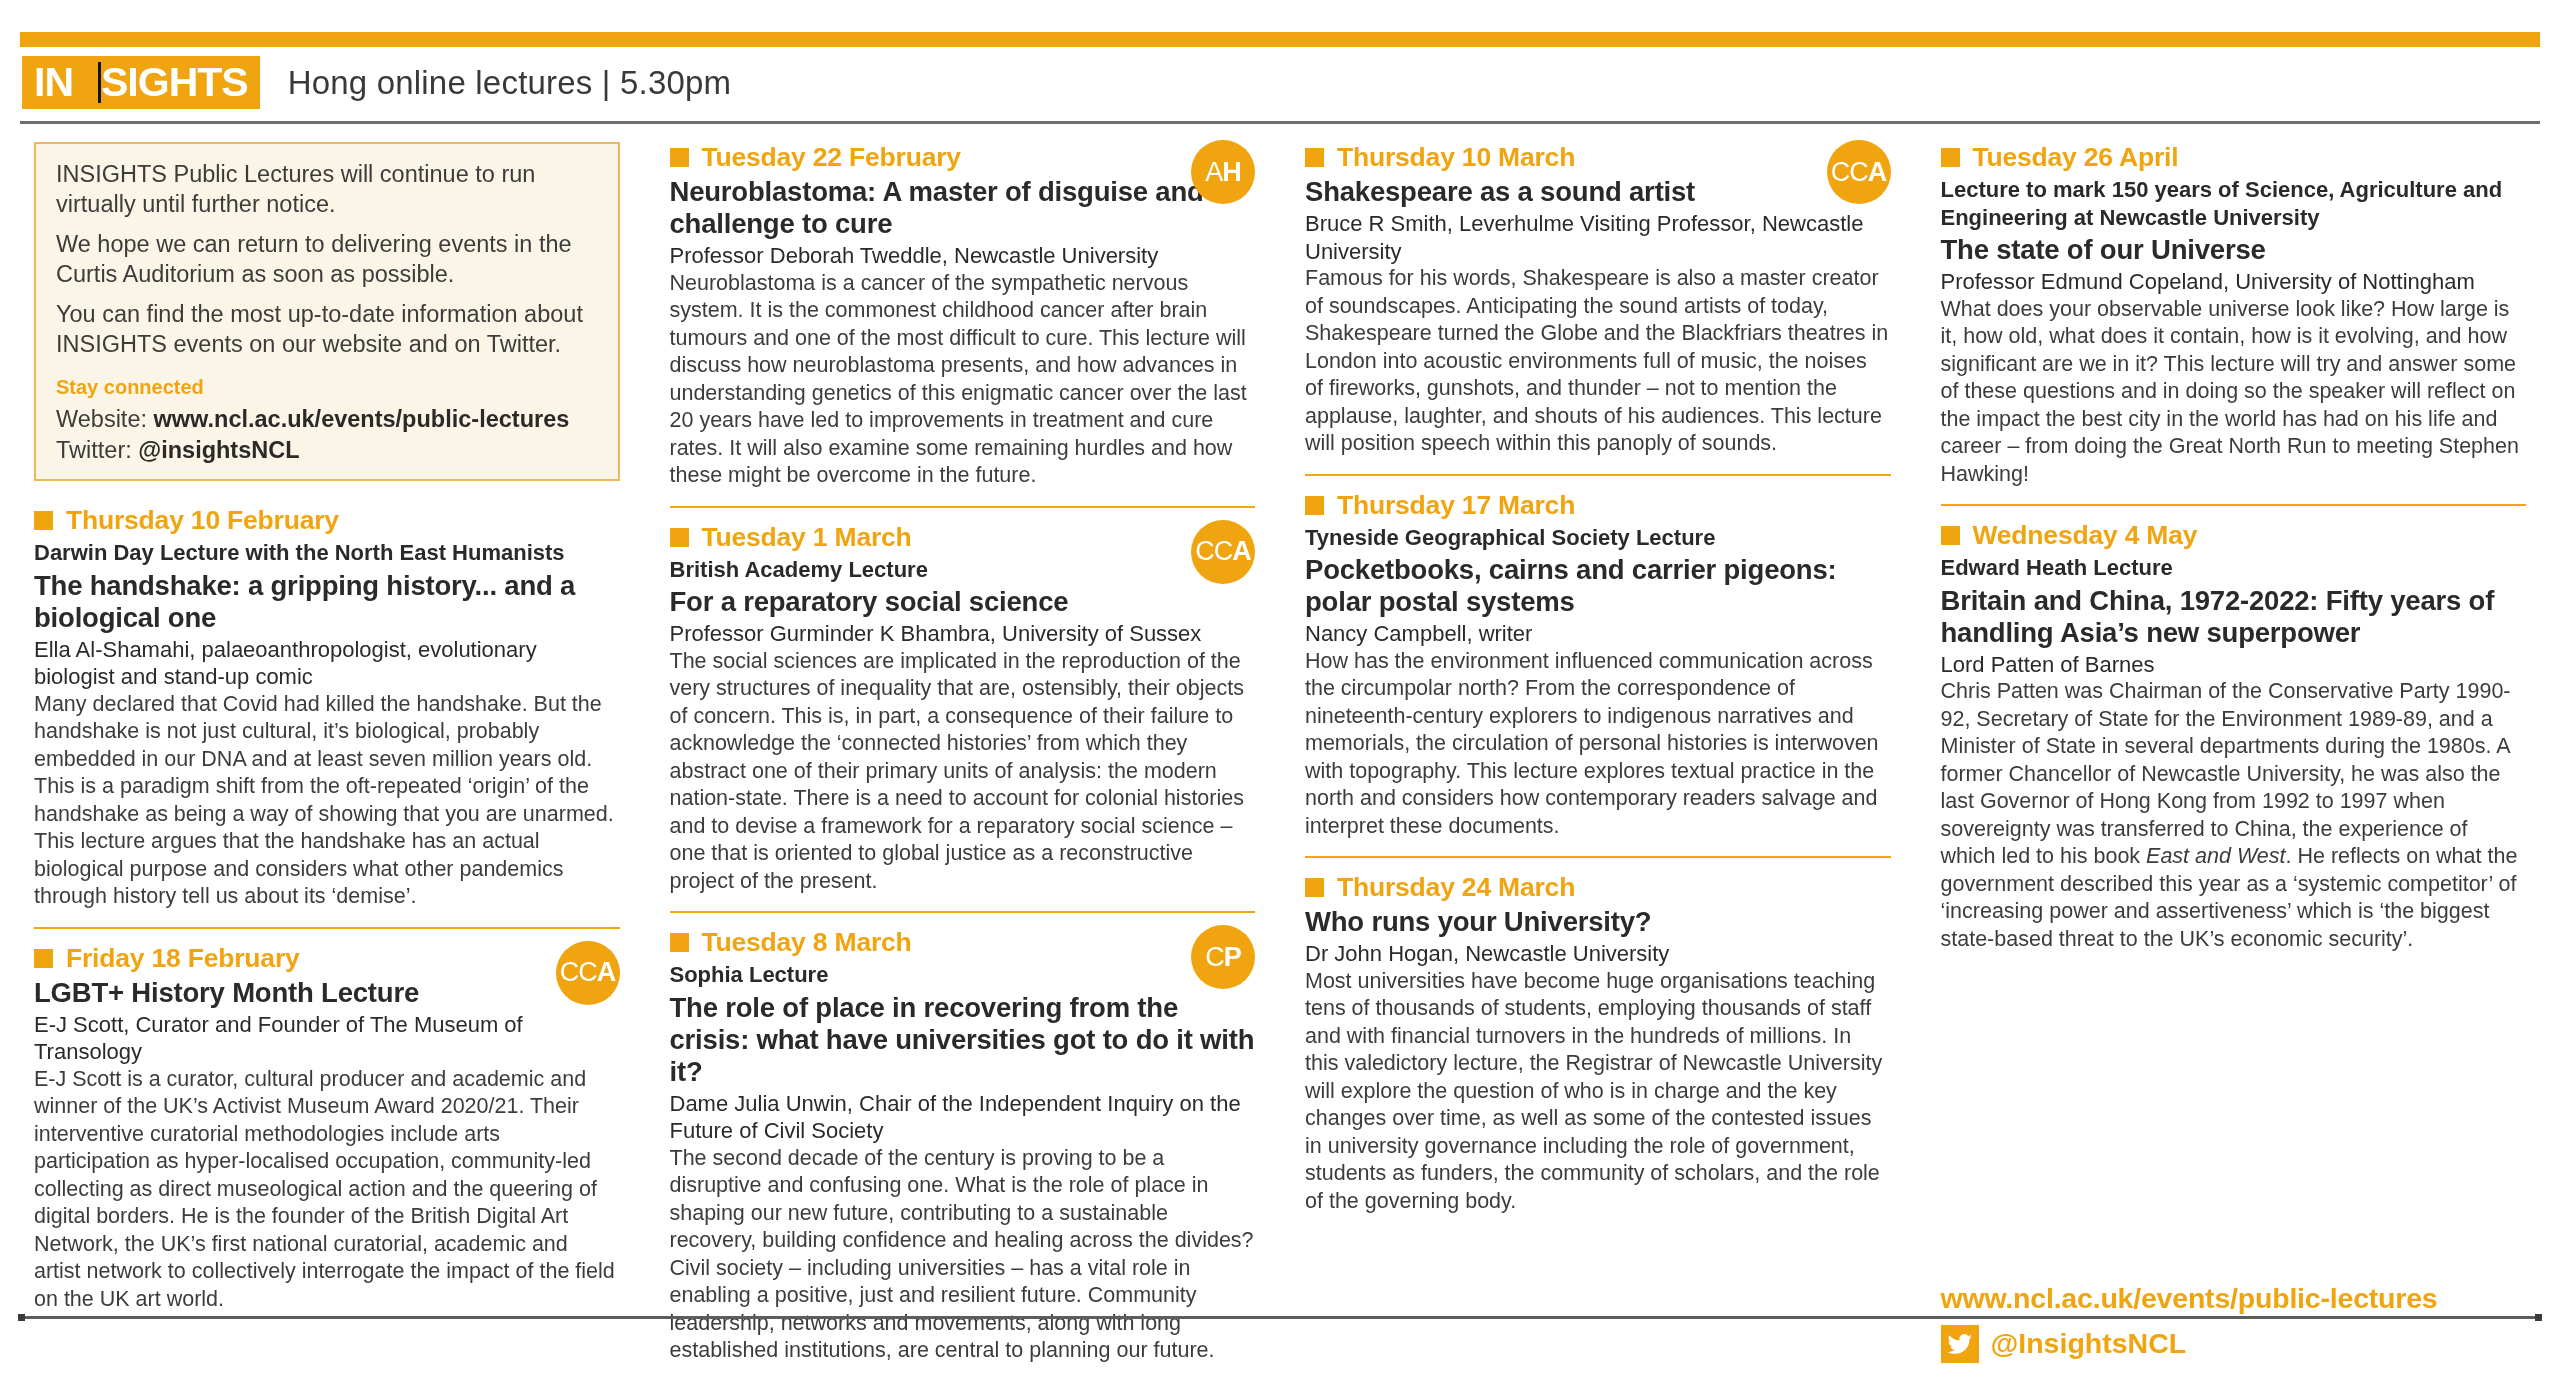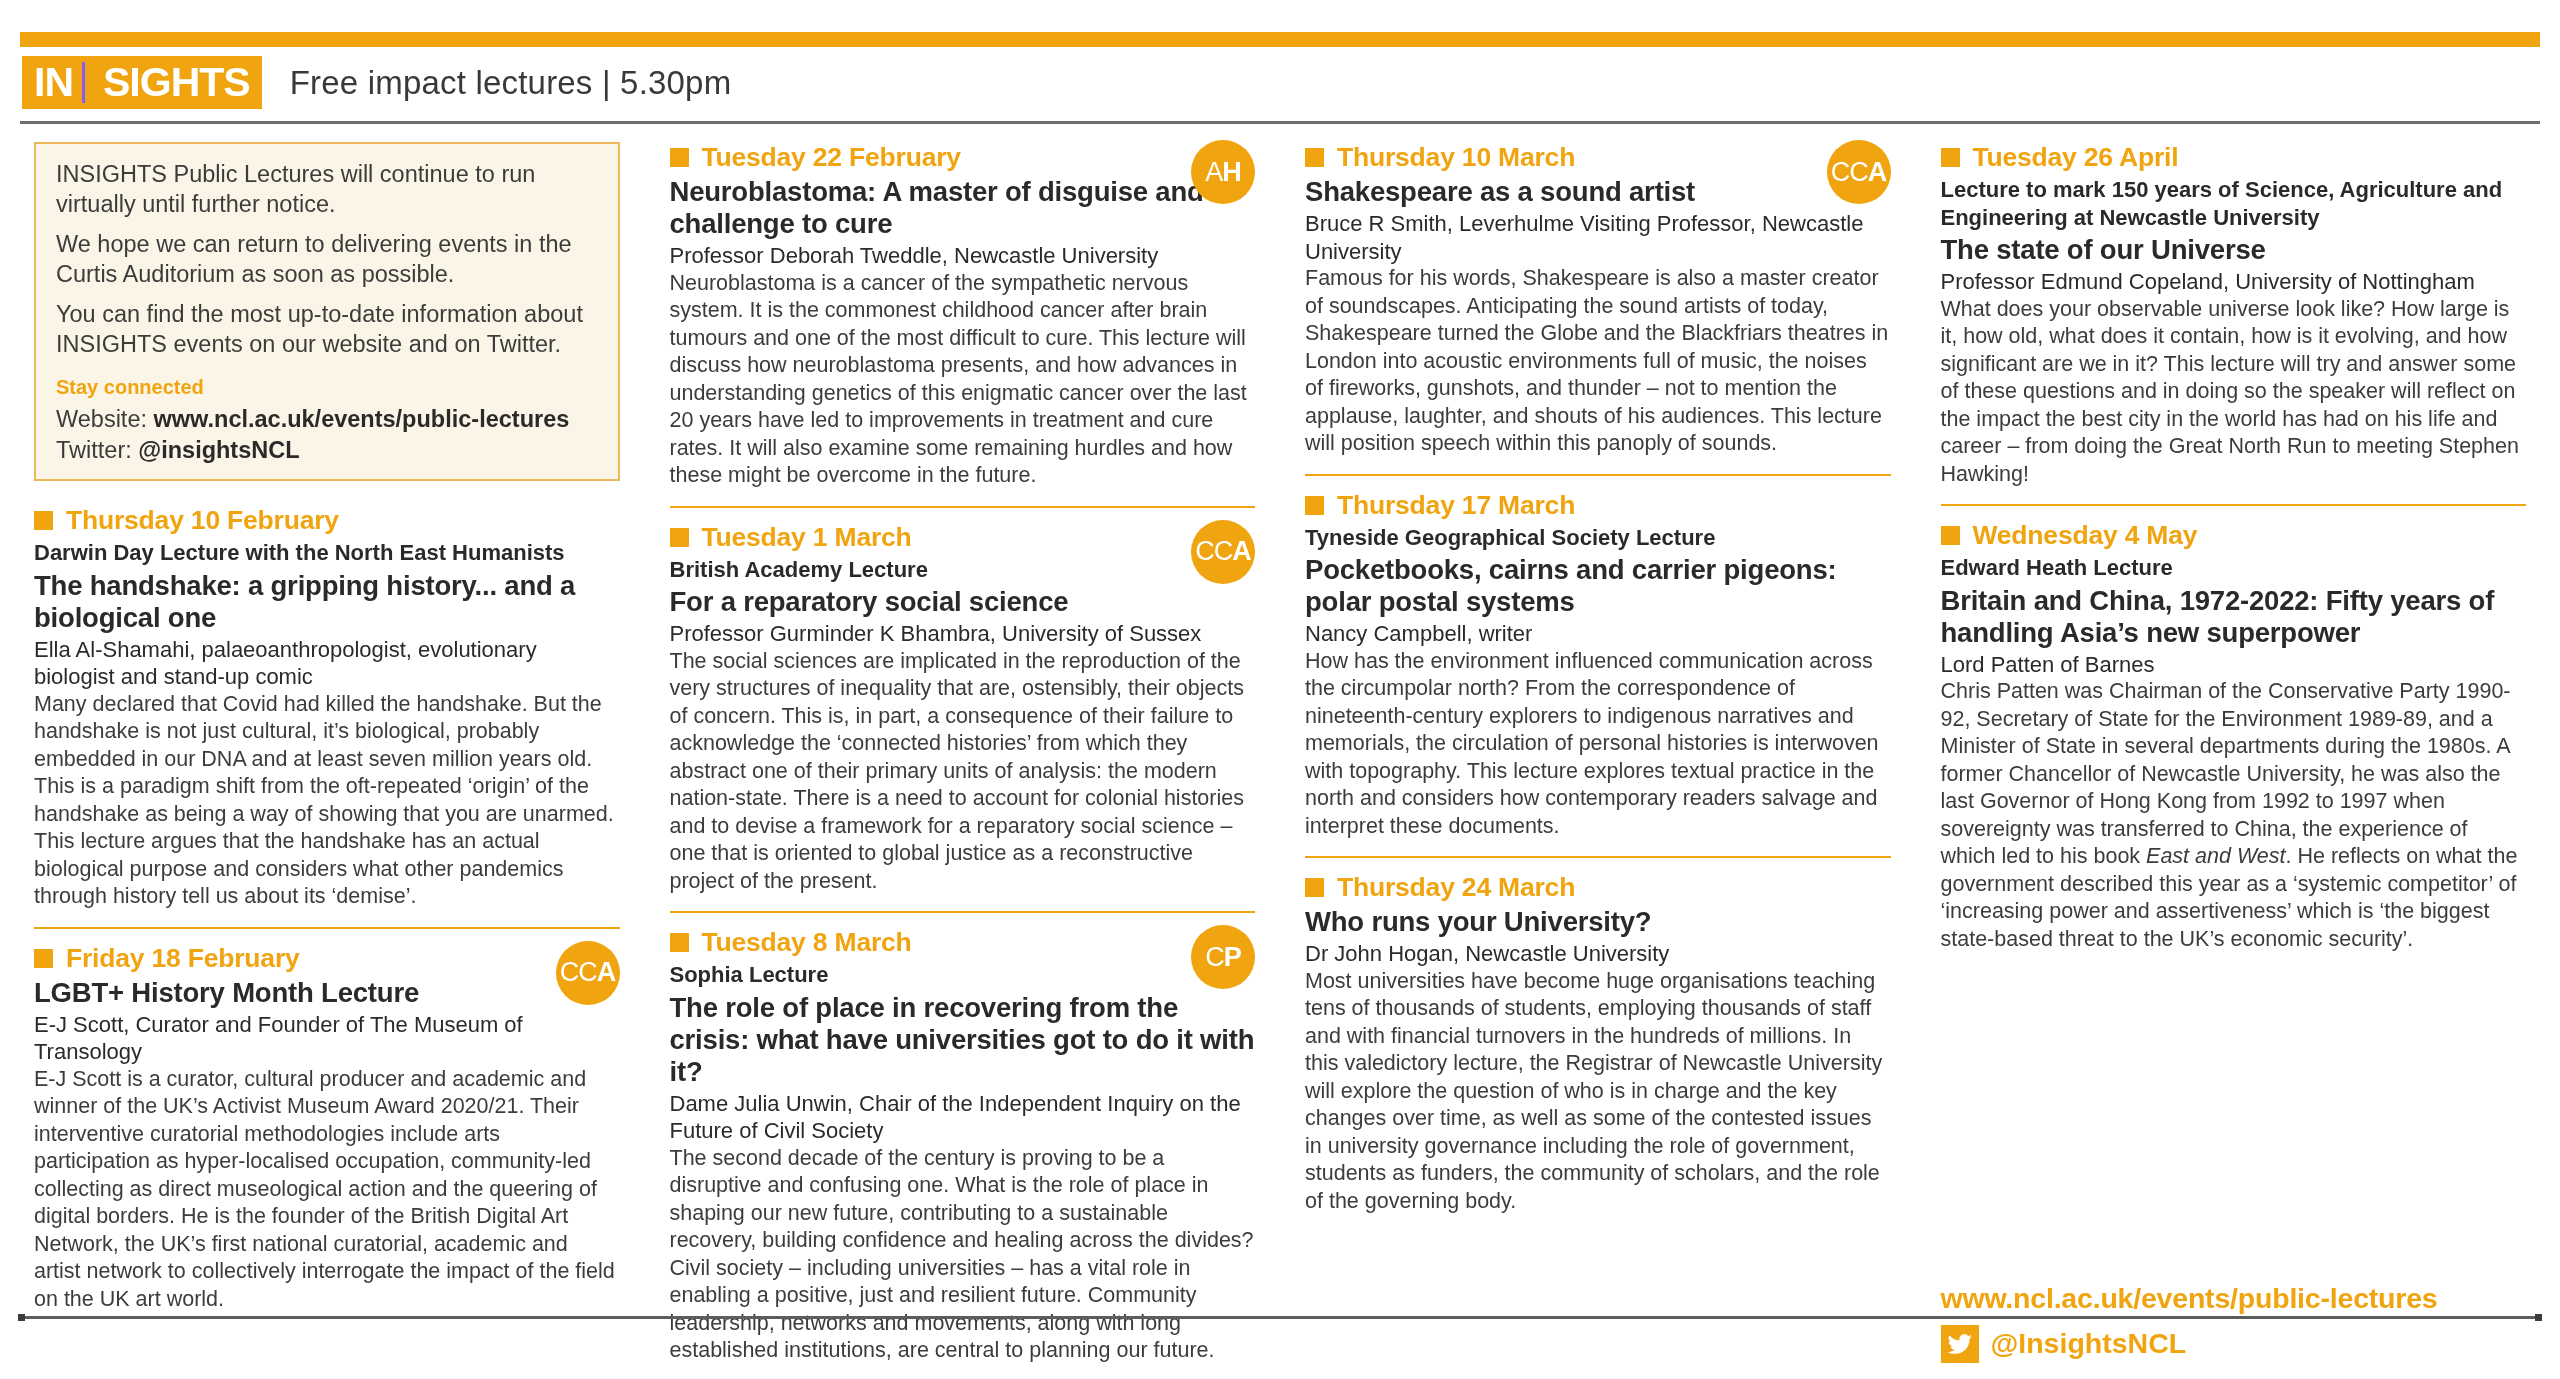--- a/index.html
+++ b/index.html
@@ -14,21 +14,21 @@
   html,body{margin:0;padding:0}
   body{
     width:2560px;height:1379px;overflow:hidden;background:#fff;
     font-family:"Liberation Sans",sans-serif;color:var(--text);
   }
   
   .topbar{height:15px;background:var(--orange);margin:32px 20px 0}
   .brandrow{display:flex;align-items:center;gap:28px;margin:9px 20px 0 22px}
   .logo{display:inline-flex;align-items:center;background:var(--orange);color:#fff;
     font-weight:700;font-size:41px;letter-spacing:-1px;padding:6px 12px;line-height:1}
-  .logo .in{border-right:3px solid #8b5cf6;padding-right:9px;margin-right:18px}
+  .logo .in{border-right:3px solid #0f172a;padding-right:25px;margin-right:0}
   .tagline{font-size:33px;color:#3a3938;letter-spacing:.2px}
   .header-rule{border:none;border-top:3px solid var(--rule);margin:12px 20px 0}
   
   main{display:grid;grid-template-columns:repeat(4,1fr);column-gap:50px;
     padding:0 34px;margin-top:18px;height:1160px;align-items:stretch}
   .col{display:flex;flex-direction:column;min-width:0}
   
   .infobox{background:var(--cream);border:2px solid var(--cream-border);
     padding:16px 20px 14px;margin-bottom:24px}
   .infobox p{margin:0 0 11px;font-size:23.5px;line-height:29.5px;color:var(--text)}
@@ -69,21 +69,21 @@
 </head>
 <body>
 
 <div class="topbar"></div>
 
 <div class="brandrow">
   <div class="logo">
     <span class="in">IN</span>
     <span>SIGHTS</span>
   </div>
-  <div class="tagline">Free impact lectures | 5.30pm</div>
+  <div class="tagline">Hong online lectures | 5.30pm</div>
 </div>
 
 <hr class="header-rule">
 
 <main>
 
   <div class="col">
 
     <div class="infobox">
       <p>INSIGHTS Public Lectures will continue to run virtually until further notice.</p>

